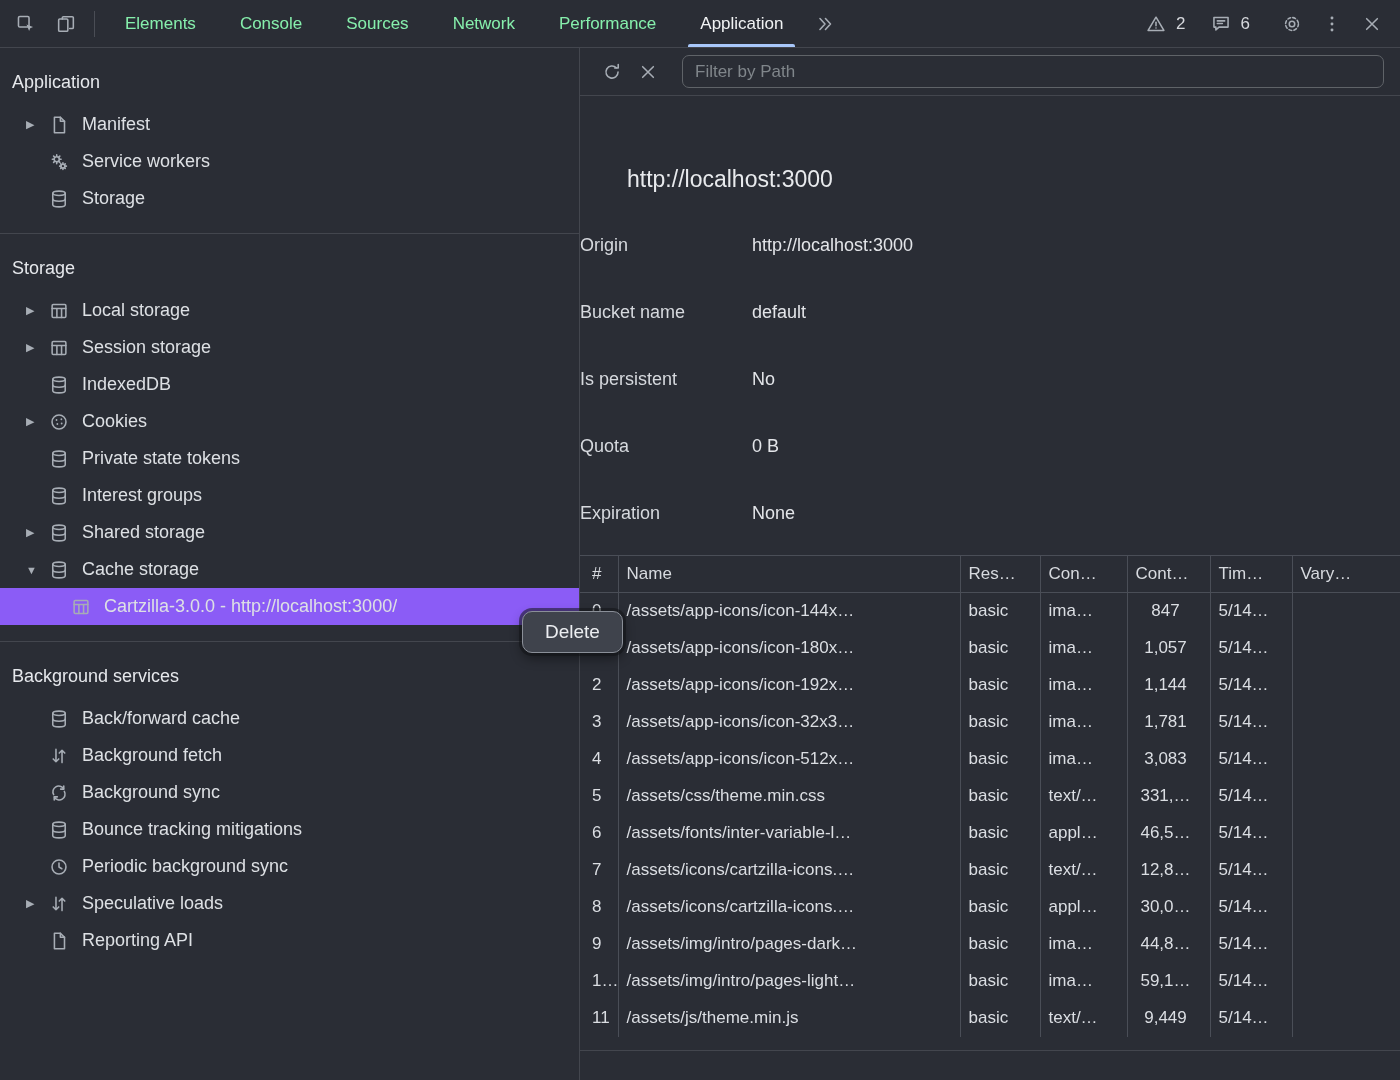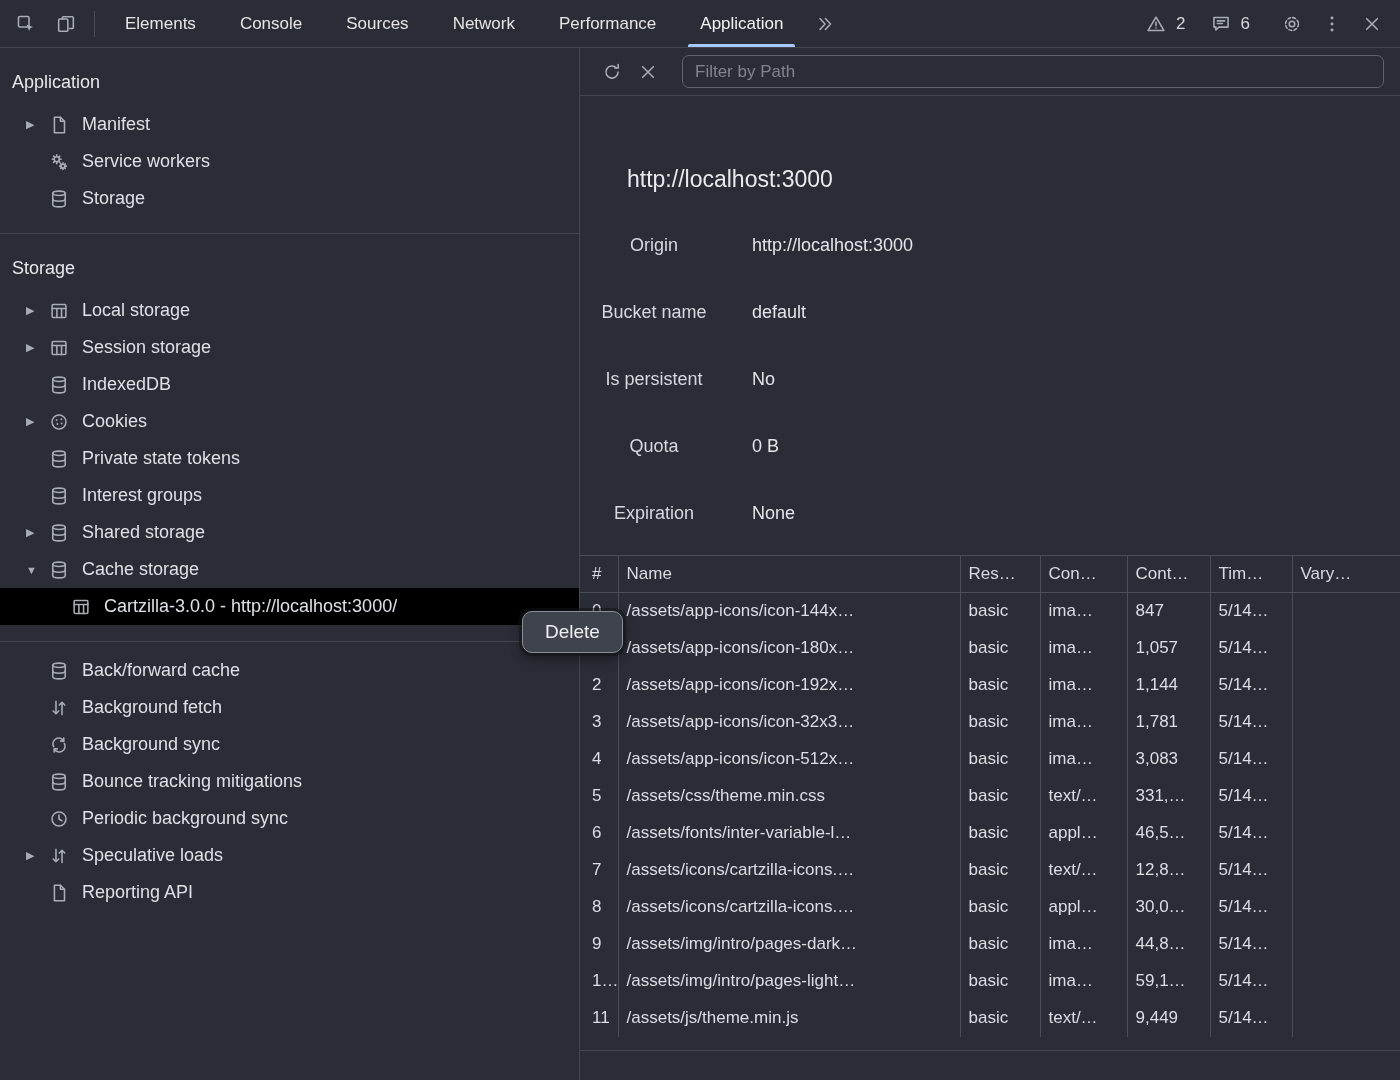--- a/index.html
+++ b/index.html
@@ -19,21 +19,21 @@
   }
   .tb-icon {
     width:40px; height:40px; display:flex; align-items:center; justify-content:center;
     color:#a7adb5; flex:0 0 auto;
   }
   .tb-icon svg { width:22px; height:22px; }
   .vsep { width:1px; height:26px; background:#4a4d55; margin:0 8px; flex:0 0 auto; }
   .tab-strip { display:flex; height:100%; }
   .tab {
     padding:0 22px; display:flex; align-items:center; position:relative;
-    color:#e5e5e5; cursor:default; white-space:nowrap;
+    color:#86efac; cursor:default; white-space:nowrap;
   }
   .tab.active { color:#f1f3f4; }
   .tab.active::after {
     content:''; position:absolute; left:10px; right:10px; bottom:0;
     height:3px; background:#a8c7fa; border-radius:2px 2px 0 0;
   }
   .tab-extras { margin-left:auto; display:flex; align-items:center; padding-right:8px; }
   .count-group { display:flex; align-items:center; gap:7px; color:#d6d8dd; margin-right:22px; }
   .count-group .tb-icon { width:26px; }
 
@@ -46,21 +46,21 @@
     overflow:hidden; padding-top:10px;
   }
   .side-section + .side-section { border-top:1px solid #43464e; margin-top:16px; padding-top:10px; }
   .side-title {
     height:48px; display:flex; align-items:center; padding:0 12px;
     margin:0; font-size:18px; font-weight:400; color:#e6e8ec;
   }
   .side-list { list-style:none; margin:0; padding:0; }
   .side-item { display:flex; align-items:center; height:37px; padding:0 8px 0 26px; cursor:default; }
   .side-item.child { padding-left:48px; }
-  .side-item.selected { background:#000000; }
+  .side-item.selected { background:#8b5cf6; }
   .expander {
     width:22px; flex:0 0 22px; font-size:11px; color:#a7adb5;
     display:flex; align-items:center;
   }
   .item-icon { width:24px; flex:0 0 24px; color:#a7adb5; display:flex; align-items:center; }
   .item-icon svg { width:22px; height:22px; }
   .item-label { margin-left:10px; font-size:18px; color:#dde0e4; white-space:nowrap; overflow:hidden; }
 
   
   .main { flex:1; display:flex; flex-direction:column; min-width:0;gap:40px; }
@@ -78,35 +78,35 @@
   .filter-input::placeholder { color:#80868b; }
 
   .cache-view { flex:1; overflow:hidden; display:flex; flex-direction:column; }
   .cache-scroll { flex:1; overflow:hidden; }
   .cache-title {
     margin:0; padding:28px 0 0 47px; font-size:23px; font-weight:400; color:#e8eaed;
     line-height:30px;
   }
   .meta-block { margin-top:18px; }
   .meta-row { display:flex; height:67px; align-items:center; }
-  .meta-label { width:148px; text-align:center; color:#d6d9de; font-size:18px; flex:0 0 148px; }
+  .meta-label { width:148px; text-align:left; color:#d6d9de; font-size:18px; flex:0 0 148px; }
   .meta-value { margin-left:24px; color:#e3e5e9; font-size:18px; }
 
   table.cache-table {
     width:100%; border-collapse:collapse; table-layout:fixed;
     margin-top:8px; font-size:17px;
   }
   .cache-table th, .cache-table td {
     height:37px; padding:0 8px; overflow:hidden; white-space:nowrap;
     text-overflow:clip; font-weight:400; text-align:left; color:#dbdee3;
   }
   .cache-table th + th, .cache-table td + td { border-left:1px solid #4a4e57; }
   .cache-table thead th { border-top:1px solid #4a4e57; border-bottom:1px solid #4a4e57; color:#d7dadf; }
   .cache-table th:first-child, .cache-table td:first-child { padding-left:12px; }
-  .cache-table td.num { text-align:left; padding-right:14px; }
+  .cache-table td.num { text-align:center; padding-right:14px; }
   .bottom-pane { flex:0 0 30px; border-top:1px solid #43464e; }
 
   
   .context-menu {
     position:fixed; left:522px; top:611px; z-index:50;
     background:#3f434c; border:1.5px solid #8a8f98; border-radius:10px;
     box-shadow:0 0 0 3px rgba(18,20,24,.55), 0 5px 12px rgba(0,0,0,.45);
     padding:0;
   }
   .context-item {
@@ -337,20 +337,21 @@
                 <svg viewBox="0 0 24 24" fill="none" stroke="currentColor" stroke-width="1.7" stroke-linecap="round" stroke-linejoin="round">
                   <rect x="4.5" y="5" width="15" height="14" rx="1.2"></rect>
                   <path d="M4.5 9.2h15M9.7 9.2V19M14.8 9.2V19"></path>
                 </svg>
               </span>
     <span class="item-label">Cartzilla-3.0.0 - http://localhost:3000/</span>
   </li>
           </ul>
   </section>
         <section class="side-section">
+    <h2 class="side-title">Background services</h2>
     <ul class="side-list">
             <li class="side-item">
     <span class="expander"></span>
     <span class="item-icon">
                 <svg viewBox="0 0 24 24" fill="none" stroke="currentColor" stroke-width="1.7" stroke-linecap="round" stroke-linejoin="round">
                   <ellipse cx="12" cy="5.8" rx="6.8" ry="2.4"></ellipse>
                   <path d="M5.2 5.8v12.4c0 1.3 3 2.4 6.8 2.4s6.8-1.1 6.8-2.4V5.8"></path>
                   <path d="M5.2 12c0 1.3 3 2.4 6.8 2.4s6.8-1.1 6.8-2.4"></path>
                 </svg>
               </span>

